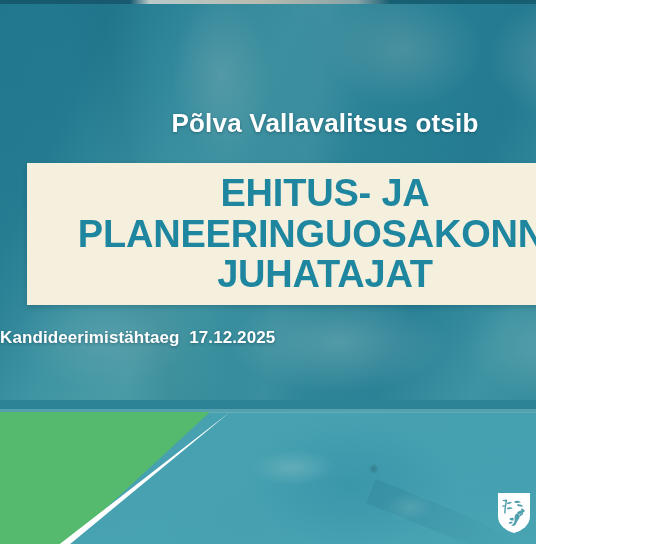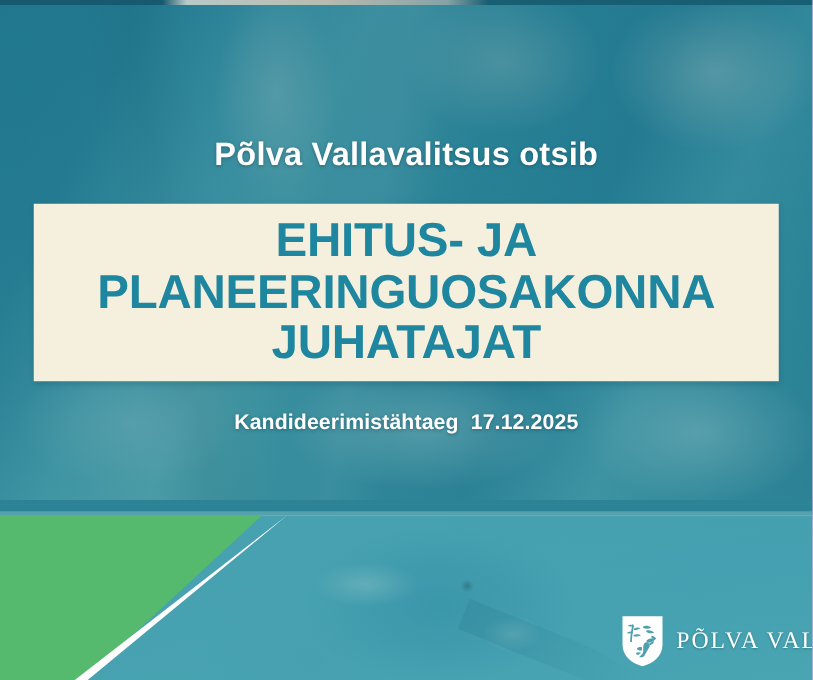--- a/index.html
+++ b/index.html
@@ -6,24 +6,24 @@
     margin: 0;
     padding: 0;
     background: #ffffff;
   }
   body {
     font-family: "Liberation Sans", sans-serif;
   }
 
   .poster {
     position: relative;
-    width: 650px;
+    width: 536px;
     height: 544px;
     overflow: hidden;
-    background: #a21caf;
+    background: #a16207;
     user-select: none;
   }
 
   
   .bg-upper {
     position: absolute;
     left: 0; top: 0;
     width: 650px;
     height: 412px;
     overflow: hidden;
@@ -180,21 +180,20 @@
     letter-spacing: -0.2px;
     white-space: pre-line;
   }
 
   
   .deadline {
     position: absolute;
     left: 0;
     top: 328px;
     width: 650px;
-    text-align: center;
     font-size: 17px;
     font-weight: bold;
     color: #ffffff;
     letter-spacing: .1px;
     text-shadow: 0 1px 3px rgba(8,50,62,0.45);
     white-space: pre;
   }
   .info-lines {
     position: absolute;
     left: 0;

